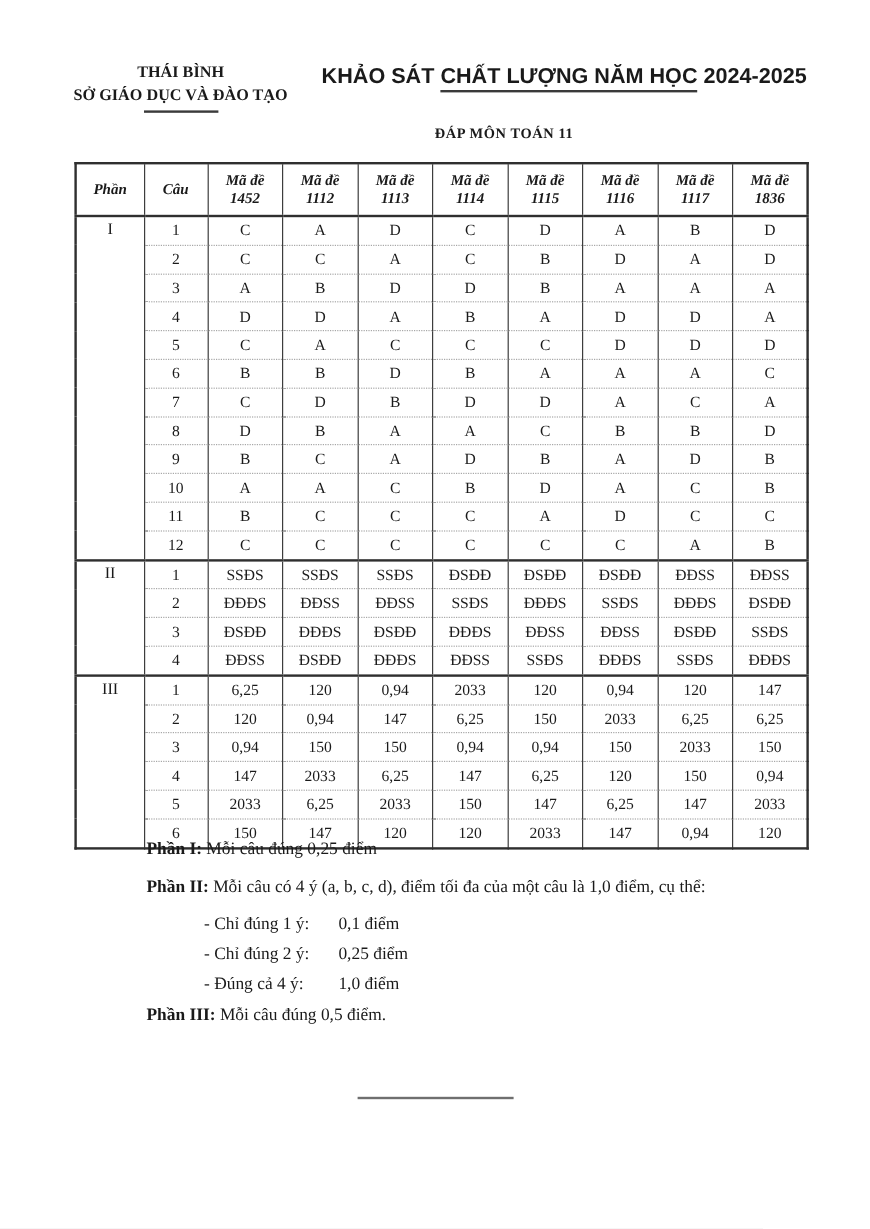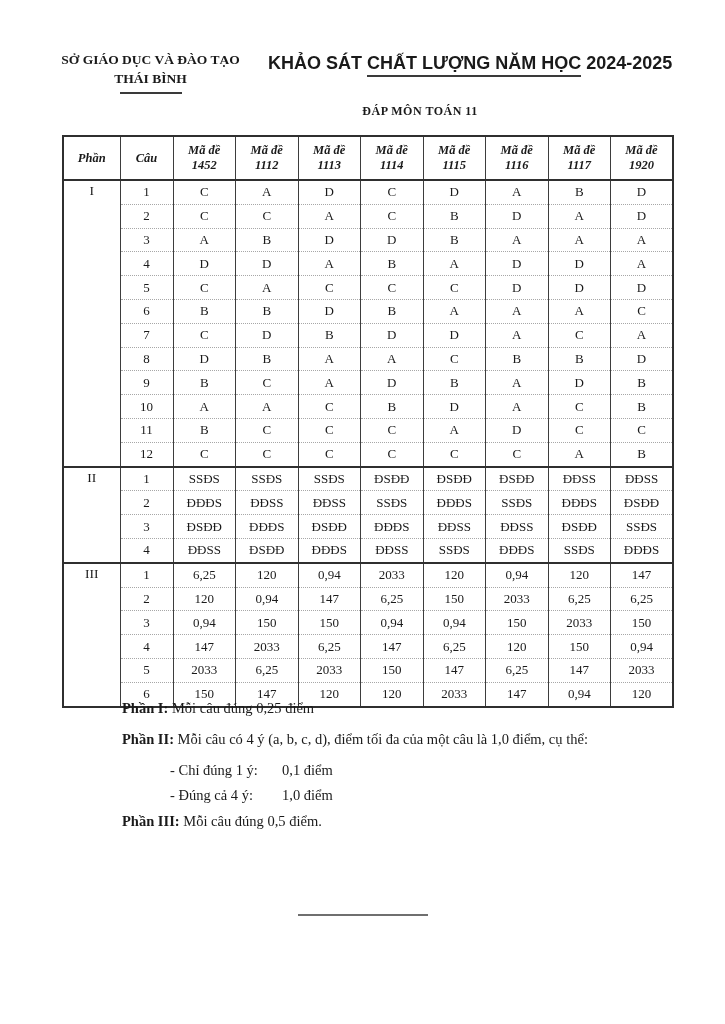--- a/index.html
+++ b/index.html
@@ -139,22 +139,22 @@
     height: 2px;
     background: #6f6f6f;
   }
 </style>
 </head>
 <body>
 
 <div class="page">
 
   <div class="org-block">
+    <div>THÁI BÌNH</div>
     <div>SỞ GIÁO DỤC VÀ ĐÀO TẠO</div>
-    <div>THÁI BÌNH</div>
     <div class="org-rule"></div>
   </div>
 
   <div class="survey-block"><span>KHẢO SÁT </span><span class="survey-underline">CHẤT LƯỢNG NĂM HỌC</span><span> 2024-2025</span></div>
 
   <div class="doc-title">ĐÁP MÔN TOÁN 11</div>
 
   <table class="answer-table">
     <colgroup>
       <col style="width: 57px">
@@ -188,21 +188,21 @@
           <th>
             <div>Mã đề</div>
             <div>1116</div>
           </th>
           <th>
             <div>Mã đề</div>
             <div>1117</div>
           </th>
           <th>
             <div>Mã đề</div>
-            <div>1920</div>
+            <div>1836</div>
           </th>
         </tr>
     </thead>
     <tbody id="table-body">
         <tr class="section-start">
           <td class="section-cell" rowspan="12">I</td>
           <td>1</td>
           <td>C</td>
           <td>A</td>
           <td>D</td>
@@ -446,20 +446,21 @@
           <td>120</td>
         </tr>
       </tbody>
   </table>
 
   <div class="notes">
     <p class="note-line"><span class="note-label">Phần I:</span><span> Mỗi câu đúng 0,25 điểm</span></p>
     <p class="note-line"><span class="note-label">Phần II:</span><span> Mỗi câu có 4 ý (a, b, c, d), điểm tối đa của một câu là 1,0 điểm, cụ thể:</span></p>
     <div class="bullet-list" id="bullet-list">
         <div class="bullet-line"><span class="bullet-label">- Chỉ đúng 1 ý:</span><span class="bullet-value">0,1 điểm</span></div>
+        <div class="bullet-line"><span class="bullet-label">- Chỉ đúng 2 ý:</span><span class="bullet-value">0,25 điểm</span></div>
         <div class="bullet-line"><span class="bullet-label">- Đúng cả 4 ý:</span><span class="bullet-value">1,0 điểm</span></div>
       </div>
     <p class="note-line"><span class="note-label">Phần III:</span><span> Mỗi câu đúng 0,5 điểm.</span></p>
   </div>
 
   <div class="bottom-rule"></div>
 
 </div>
 
 </body></html>

